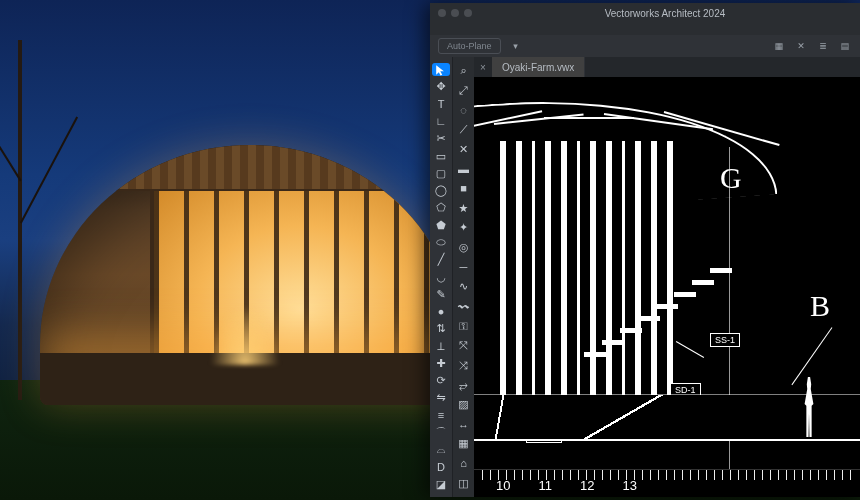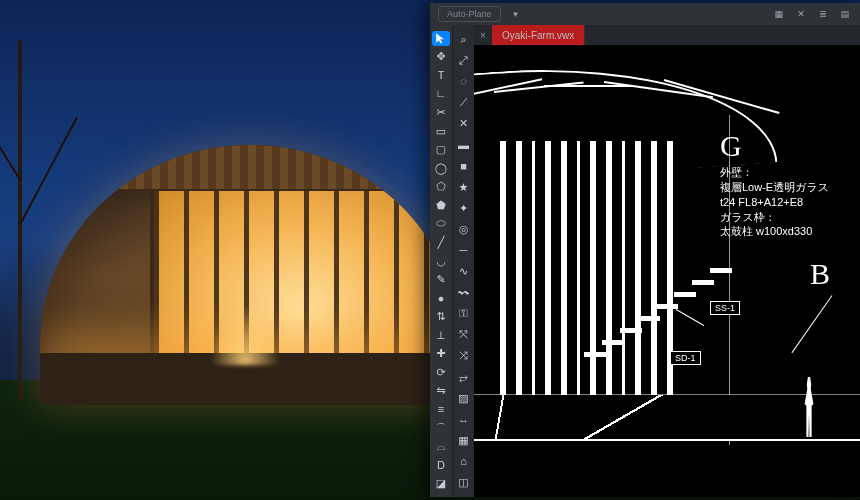--- a/index.html
+++ b/index.html
@@ -70,21 +70,21 @@
   .titlebar {
     height:20px; background:#2a2d31; display:flex; align-items:center;
     padding:0 8px; gap:6px; font-size:10px; color:#9aa1a9;
   }
   .wlights { display:flex; gap:5px; }
   .wlights span { width:8px; height:8px; border-radius:50%; background:#4a4d52; display:block; }
   .titlebar .title { flex:1; text-align:center; color:#b6bcc3; }
 
   .menustrip {
     height:22px; background:#2f3237; display:flex; align-items:center; gap:8px;
-    padding:0 8px; font-size:9px; color:#8a9199;
+    padding:0 8px; font-size:9px; color:#8a9199;margin-top:12px;
   }
   .menustrip .chip {
     padding:2px 8px; border:1px solid #4a4e55; border-radius:3px; color:#7f868e;
   }
   .menustrip .divider { flex:1; }
   .menustrip .ico {
     width:14px; height:14px; display:flex; align-items:center; justify-content:center;
     color:#9aa1a9;
   }
 
@@ -106,21 +106,21 @@
   .toolbtn svg { width:12px; height:12px; }
 
   .canvaswrap { flex:1; display:flex; flex-direction:column; min-width:0; }
   .tabbar {
     height:20px; background:#24272b; display:flex; align-items:center;
     font-size:10px; color:#b6bcc3;
   }
   .tabbar .closex { width:18px; text-align:center; color:#8a9199; }
   .tab {
     padding:0 10px; height:100%; display:flex; align-items:center;
-    background:#b91c1c; border-right:1px solid #2f3237;
+    background:#404040; border-right:1px solid #2f3237;
   }
 
   .canvas {
     flex:1; background:#000; position:relative; overflow:hidden;
     color:#fff; font-size:10px;
   }
   
   .mullions {
     position:absolute; left:26px; bottom:76px; width:190px; height:280px;
     display:flex; gap:10px;
@@ -202,20 +202,28 @@
     <div class="building">
       <div class="roofband"></div>
       <div class="glasswall"></div>
       <div class="wallbase"></div>
       <div class="spot"></div>
     </div>
   </div>
 
   <div class="appwin">
 
+    <div class="titlebar">
+      <div class="wlights">
+        <span></span>
+        <span></span>
+        <span></span>
+      </div>
+      <div class="title">Vectorworks Architect 2024</div>
+    </div>
 
     <div class="menustrip">
       <span class="chip">Auto-Plane</span>
       <span class="ico">▾</span>
       <span class="divider"></span>
       <span class="ico">▦</span>
       <span class="ico">✕</span>
       <span class="ico">≣</span>
       <span class="ico">▤</span>
     </div>
@@ -324,37 +332,36 @@
             <span style="left:108px;bottom:72px"></span>
             <span style="left:126px;bottom:84px"></span>
           </div>
 
           <div class="gridline-v" style="left:255px;top:70px;height:330px"></div>
           <div class="gridmark" style="left:246px;top:84px">G</div>
 
           <div class="gridmark" style="right:30px;top:212px">B</div>
           <div class="lead" style="right:28px;top:250px;width:70px;transform:rotate(-55deg);transform-origin:right center"></div>
 
-          <div class="annot" style="left:246px;top:120px">
-            <div>外壁：</div>
-            <div>複層Low-E透明ガラス</div>
-            <div>t24 FL8+A12+E8</div>
-            <div>ガラス枠：</div>
-            <div>太鼓柱 w100xd330</div>
-          </div>
 
           <div class="taglabel" style="left:236px;top:256px">SS-1</div>
           <div class="lead" style="left:200px;top:272px;width:32px;transform:rotate(30deg)"></div>
 
           <div class="taglabel" style="left:196px;top:306px">SD-1</div>
           <div class="taglabel" style="left:52px;top:352px">SD-12</div>
 
           <div class="groundline2"></div>
           <div class="groundline"></div>
           <div class="ground"></div>
 
           <div class="figure"></div>
 
+          <div class="ruler">
+            <span class="num">10</span>
+            <span class="num">11</span>
+            <span class="num">12</span>
+            <span class="num">13</span>
+          </div>
         </div>
       </div>
     </div>
   </div>
 </div>
 
 </body></html>

